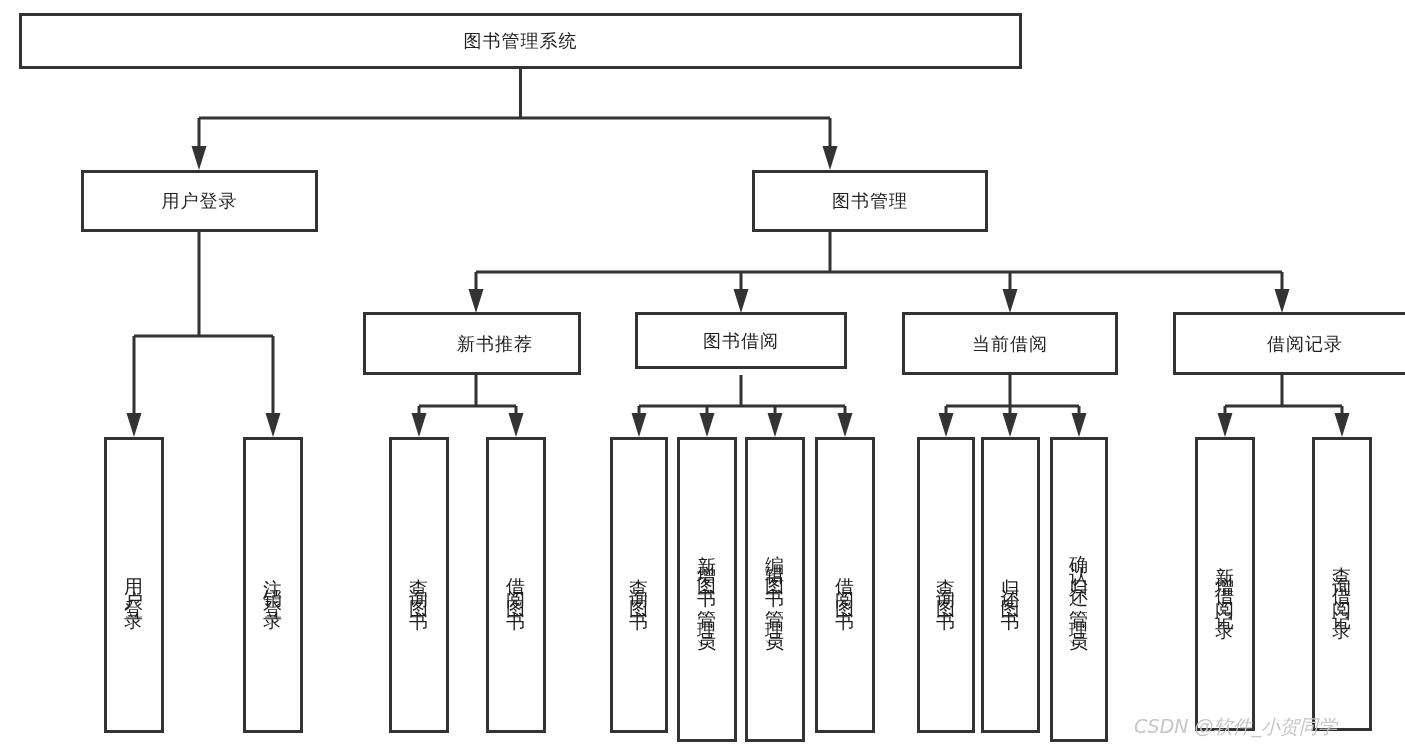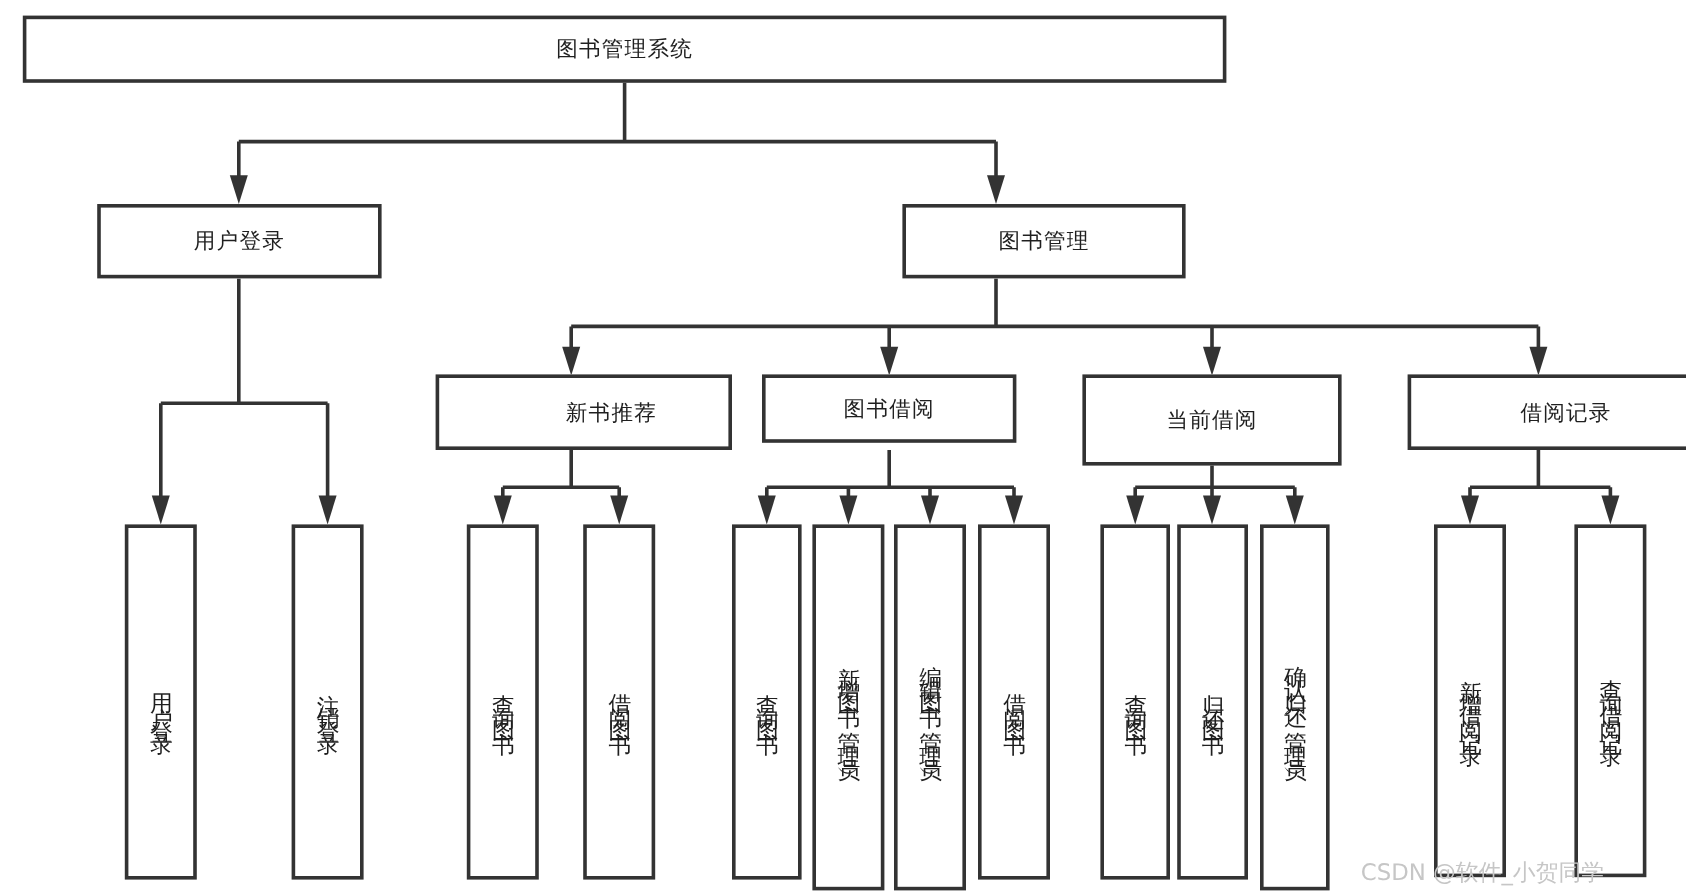--- a/index.html
+++ b/index.html
@@ -48,20 +48,21 @@
     white-space: nowrap;
   }
   .watermark {
     position: absolute;
     left: 1134px;
     top: 714px;
     font-size: 19px;
     color: #c6c6c6;
     white-space: nowrap;
     z-index: 3;
+    font-style: italic;
   }
 </style>
 </head>
 <body>
 
 <div id="stage">
 
   <svg id="wires" viewBox="0 0 1405 747" xmlns="http://www.w3.org/2000/svg">
 
     <path fill="none" stroke="#333333" stroke-width="3" d="
@@ -114,27 +115,27 @@
     <span>图书管理系统</span>
   </div>
 
   <div class="node h-node" style="left:81px; top:170px; width:237px; height:62px;">
     <span>用户登录</span>
   </div>
   <div class="node h-node" style="left:712px; top:170px; width:236px; height:62px;margin-left:40px;">
     <span>图书管理</span>
   </div>
 
-  <div class="node h-node" style="left:363px; top:312px; width:247px; height:63px;padding-left:46px;">
+  <div class="node h-node" style="left:363px; top:312px; width:218px; height:63px;padding-left:46px;">
     <span>新书推荐</span>
   </div>
   <div class="node h-node" style="left:635px; top:312px; width:212px; height:57px;">
     <span>图书借阅</span>
   </div>
-  <div class="node h-node" style="left:902px; top:312px; width:216px; height:76px;">
+  <div class="node h-node" style="left:902px; top:312px; width:216px; height:63px;">
     <span>当前借阅</span>
   </div>
   <div class="node h-node" style="left:1173px; top:312px; width:264px; height:63px;">
     <span>借阅记录</span>
   </div>
 
   <div class="node v-node" style="left:104px; top:437px; width:60px; height:296px;">
     <span class="vtext">用户登录</span>
   </div>
   <div class="node v-node" style="left:243px; top:437px; width:60px; height:296px;">

